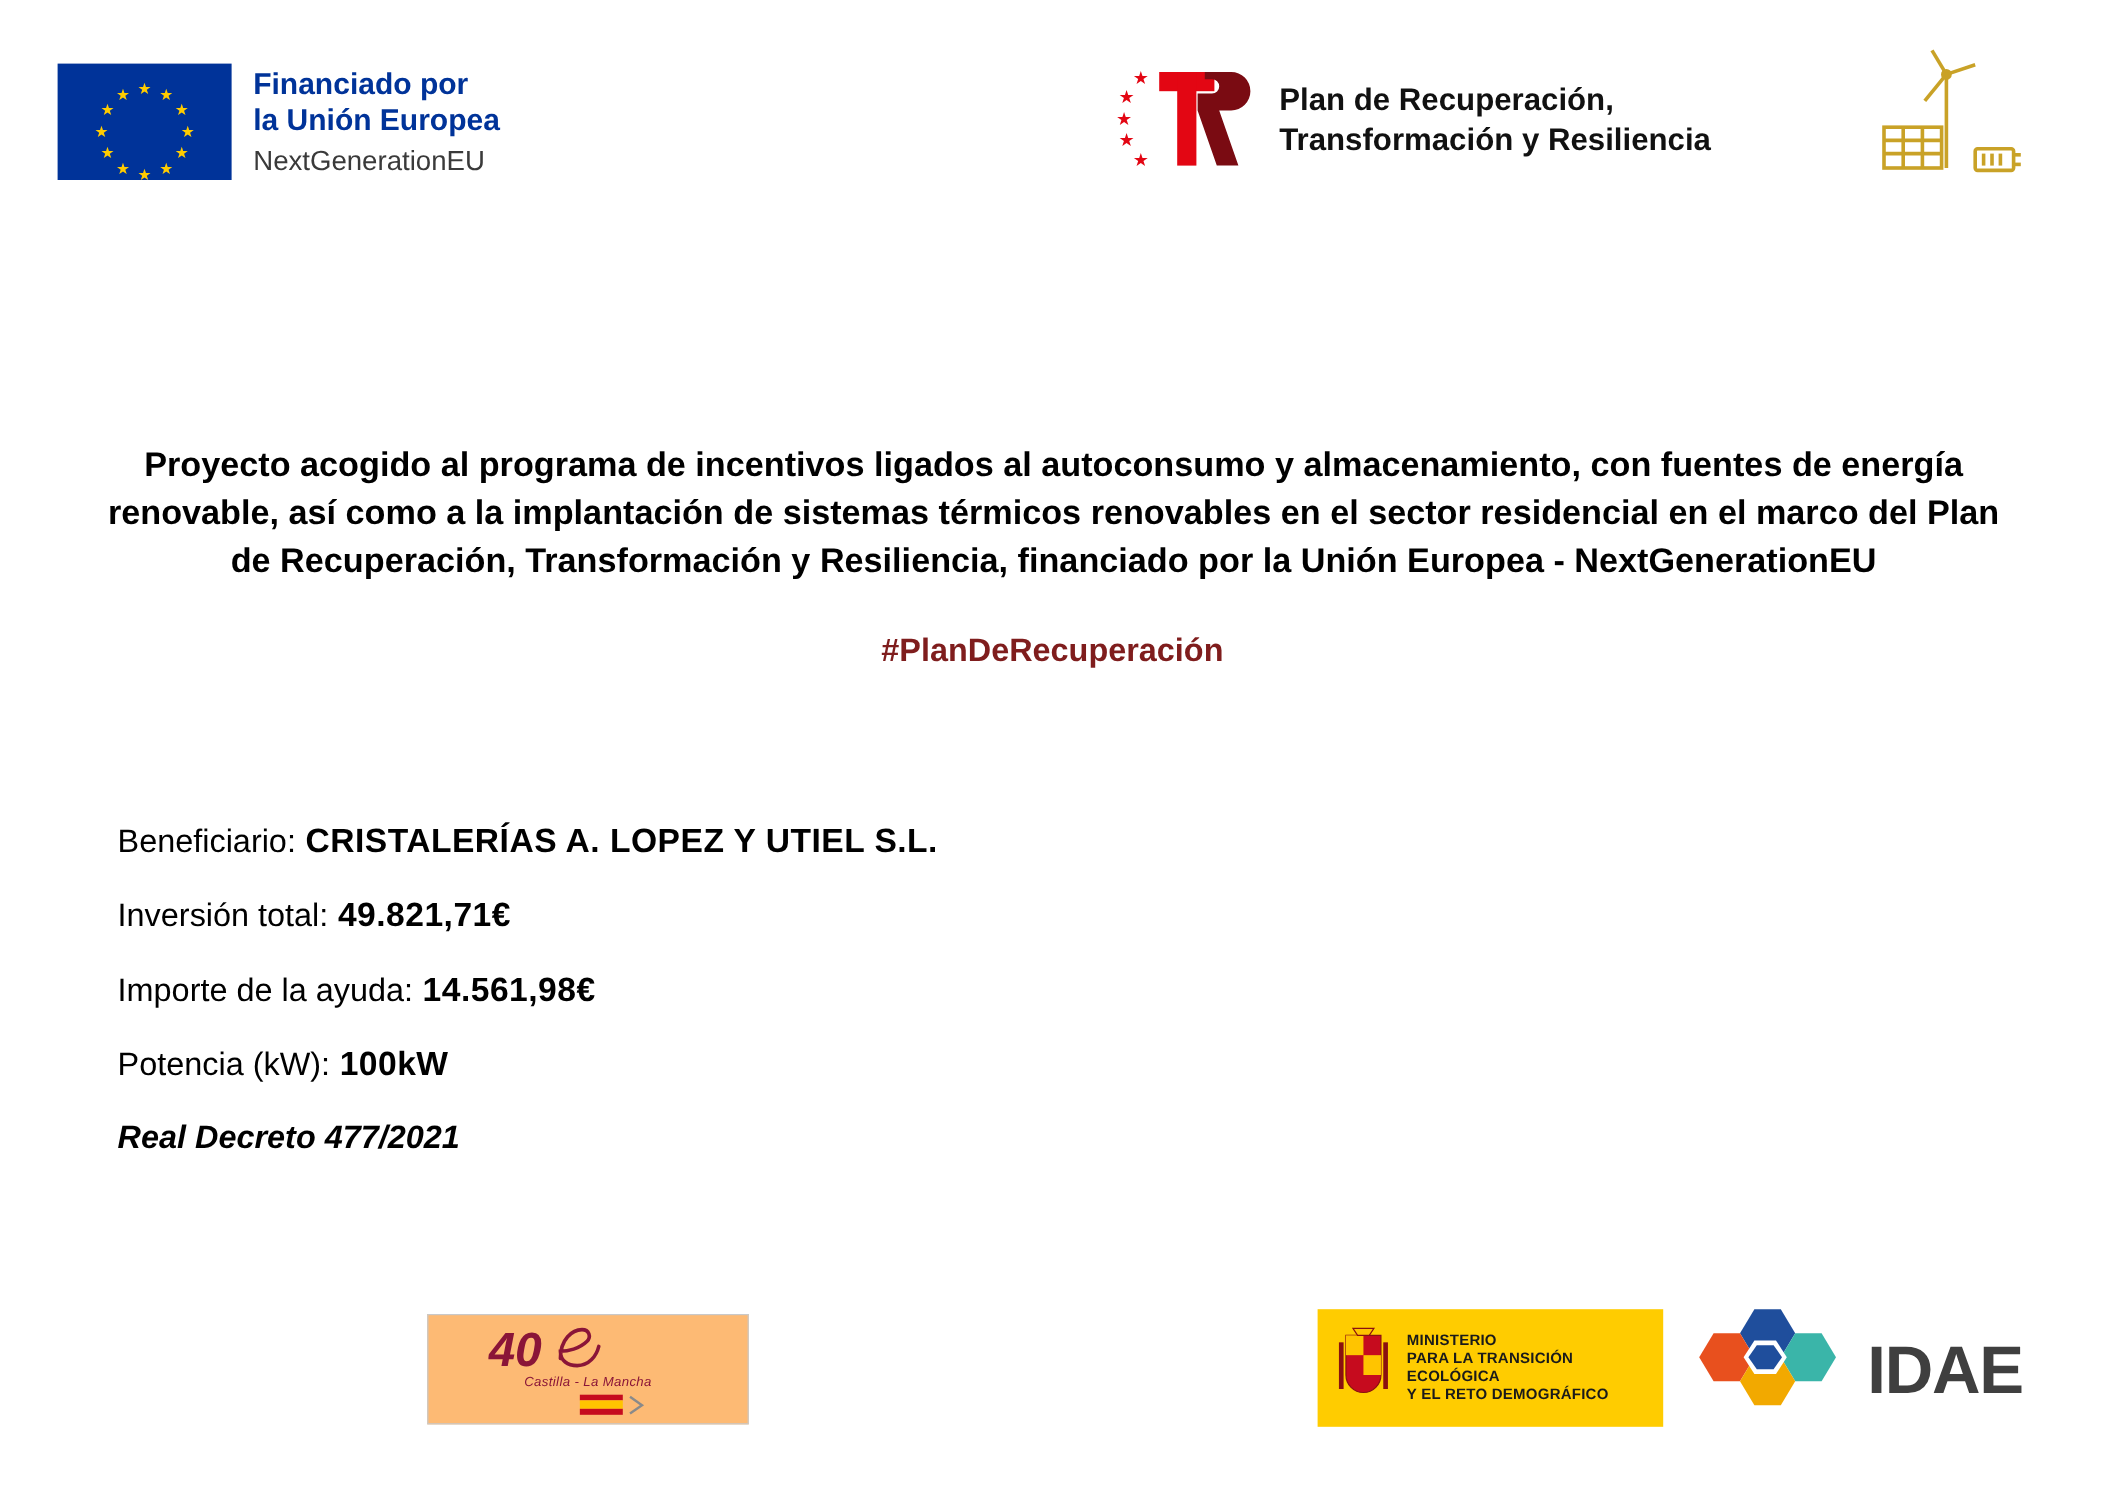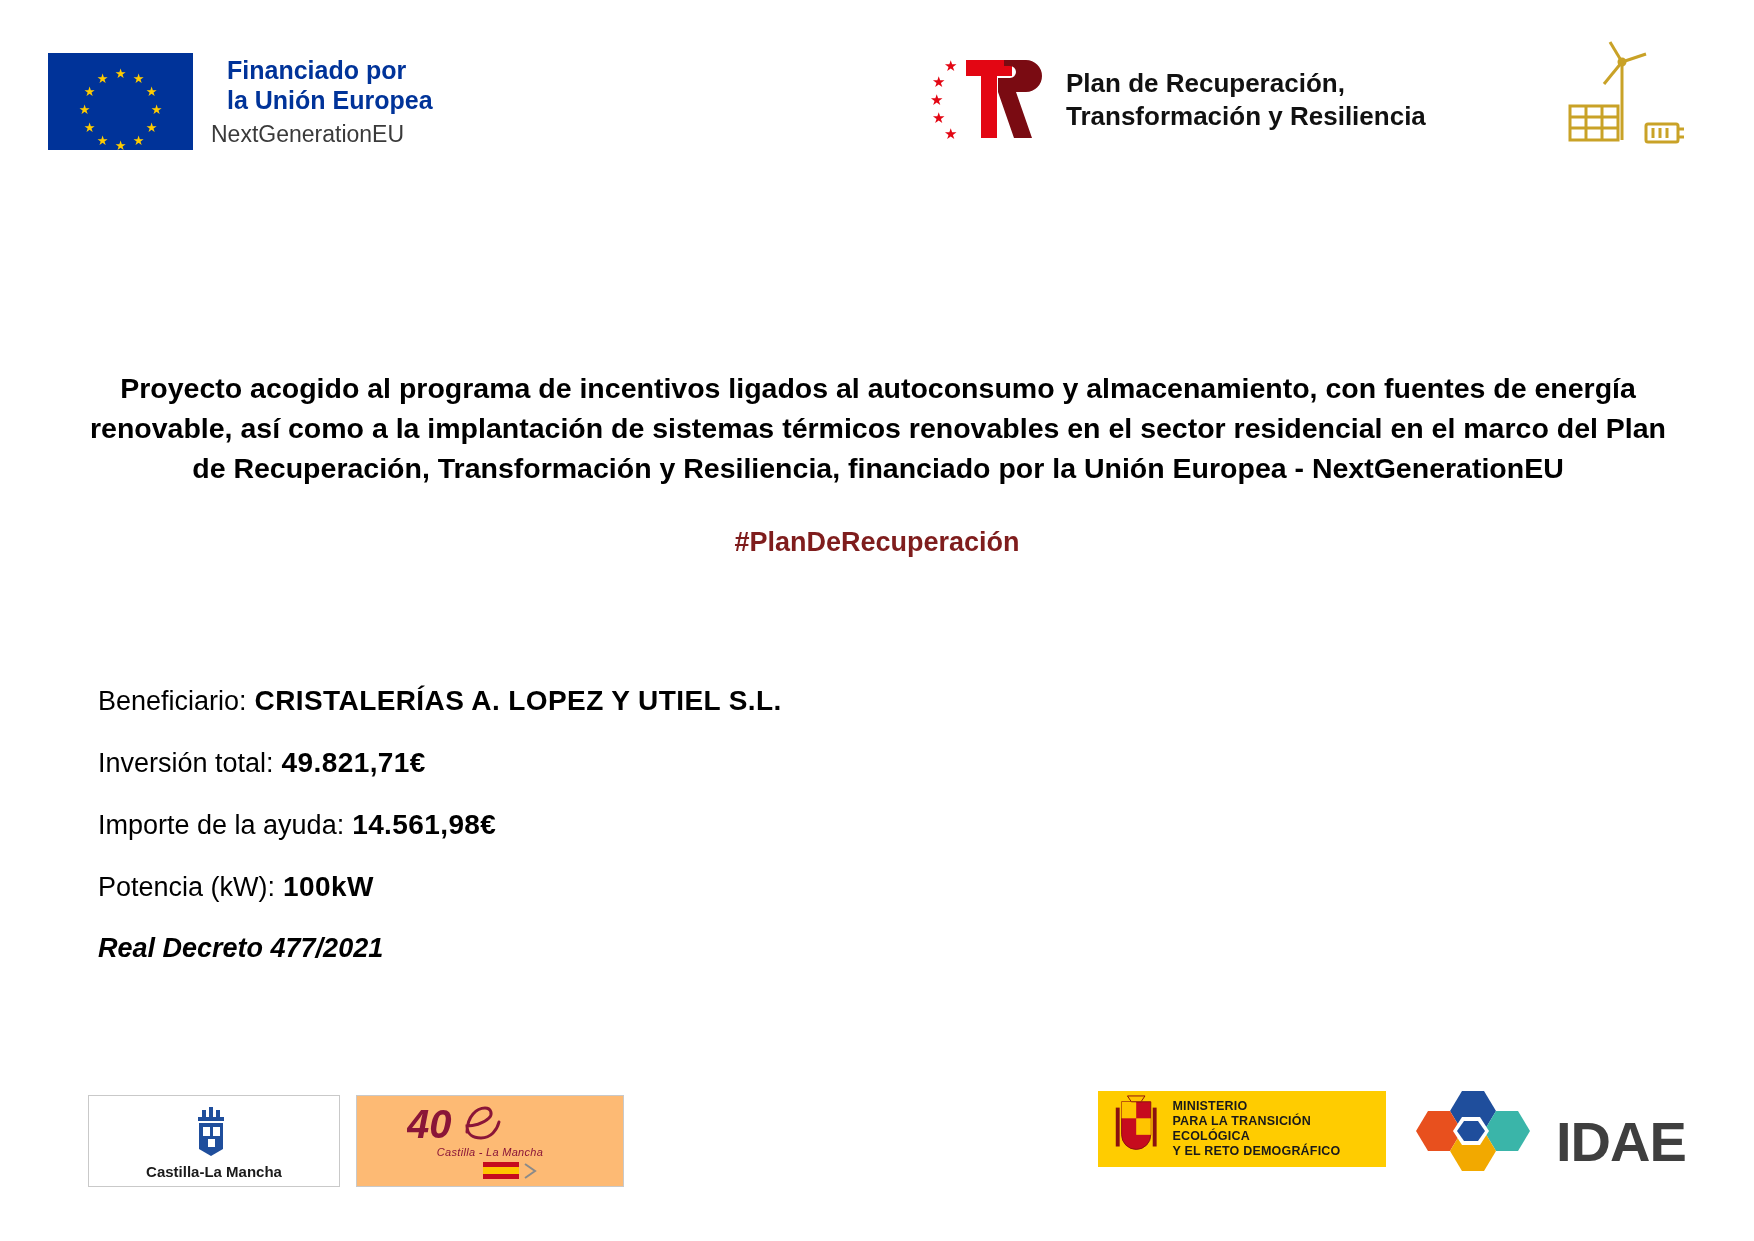--- a/index.html
+++ b/index.html
@@ -52,21 +52,20 @@
   .eu-text {
     margin-left: 18px;
     padding-top: 2px;
   }
   .eu-text .l1, .eu-text .l2 {
     color: #003399;
     font-weight: bold;
     font-size: 25px;
     line-height: 30px;
     white-space: nowrap;
-    margin-left: 16px;
   }
   .eu-text .l3 {
     color: #3a3a3a;
     font-size: 23px;
     line-height: 30px;
     margin-top: 4px;
     white-space: nowrap;
   }
 
   
@@ -235,21 +234,21 @@
     font-style: italic;
     color: #8a1538;
     letter-spacing: .3px;
   }
 
   .ministerio {
     position: absolute;
     left: 1098px;
     top: 6px;
     width: 288px;
-    height: 76px;
+    height: 98px;
     background: #FFCC00;
     display: flex;
     align-items: center;
   }
   .ministerio-text {
     font-size: 12.5px;
     line-height: 15px;
     color: #1a1a1a;
     font-weight: bold;
     letter-spacing: .2px;
@@ -374,40 +373,20 @@
   <div class="detail-row">
     <span class="detail-label">Potencia (kW):</span>
     <span class="detail-value">100kW</span>
   </div>
 
   <div class="decreto">Real Decreto 477/2021</div>
 </div>
 
 <div class="footer">
 
-  <div class="clm-box">
-    <div class="clm-inner">
-      <div class="clm-shield">
-        <svg width="64" height="52" viewBox="0 0 64 52" xmlns="http://www.w3.org/2000/svg">
-          <g fill="#1F4E9C">
-            <rect x="20" y="6" width="4" height="7"></rect>
-            <rect x="27" y="3" width="4" height="10"></rect>
-            <rect x="34" y="6" width="4" height="7"></rect>
-            <rect x="16" y="13" width="26" height="4"></rect>
-          </g>
-          <rect x="17" y="19" width="24" height="26" fill="#1F4E9C"></rect>
-          <path d="M17 45 h24 v0 l-12 7 z" fill="#1F4E9C"></path>
-          <rect x="21" y="23" width="7" height="9" fill="#ffffff"></rect>
-          <rect x="31" y="23" width="7" height="9" fill="#ffffff"></rect>
-          <rect x="26" y="35" width="7" height="8" fill="#ffffff"></rect>
-        </svg>
-      </div>
-      <div class="clm-caption">Castilla-La Mancha</div>
-    </div>
-  </div>
 
   <div class="box40">
     <div class="box40-inner">
       <svg style="position:absolute;left:50px;top:6px;" width="160" height="46" viewBox="0 0 160 46" xmlns="http://www.w3.org/2000/svg">
         <text x="0" y="36" font-family="Liberation Sans, sans-serif" font-size="40" font-weight="bold" fill="#8a1538" font-style="italic">40</text>
         <path d="M60 30 c0 -16 10 -24 18 -24 c6 0 8 6 4 10 c-6 6 -16 8 -22 8 c0 8 6 12 14 12 c10 0 16 -8 18 -16" stroke="#8a1538" stroke-width="3" fill="none" stroke-linecap="round"></path>
       </svg>
       <div class="box40-sub">Castilla - La Mancha</div>
       <svg style="position:absolute;left:126px;top:66px;" width="60" height="18" viewBox="0 0 60 18" xmlns="http://www.w3.org/2000/svg">
         <rect x="0" y="0" width="36" height="5" fill="#C60B1E"></rect>

